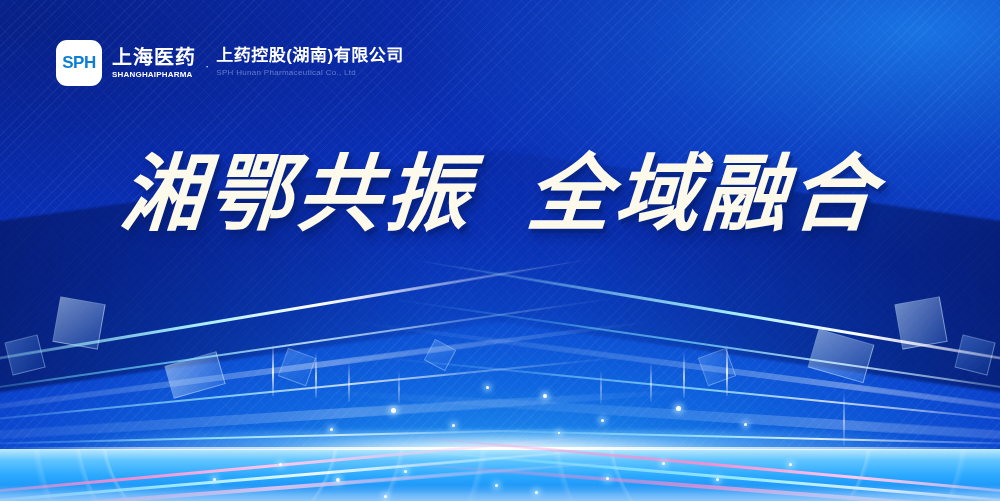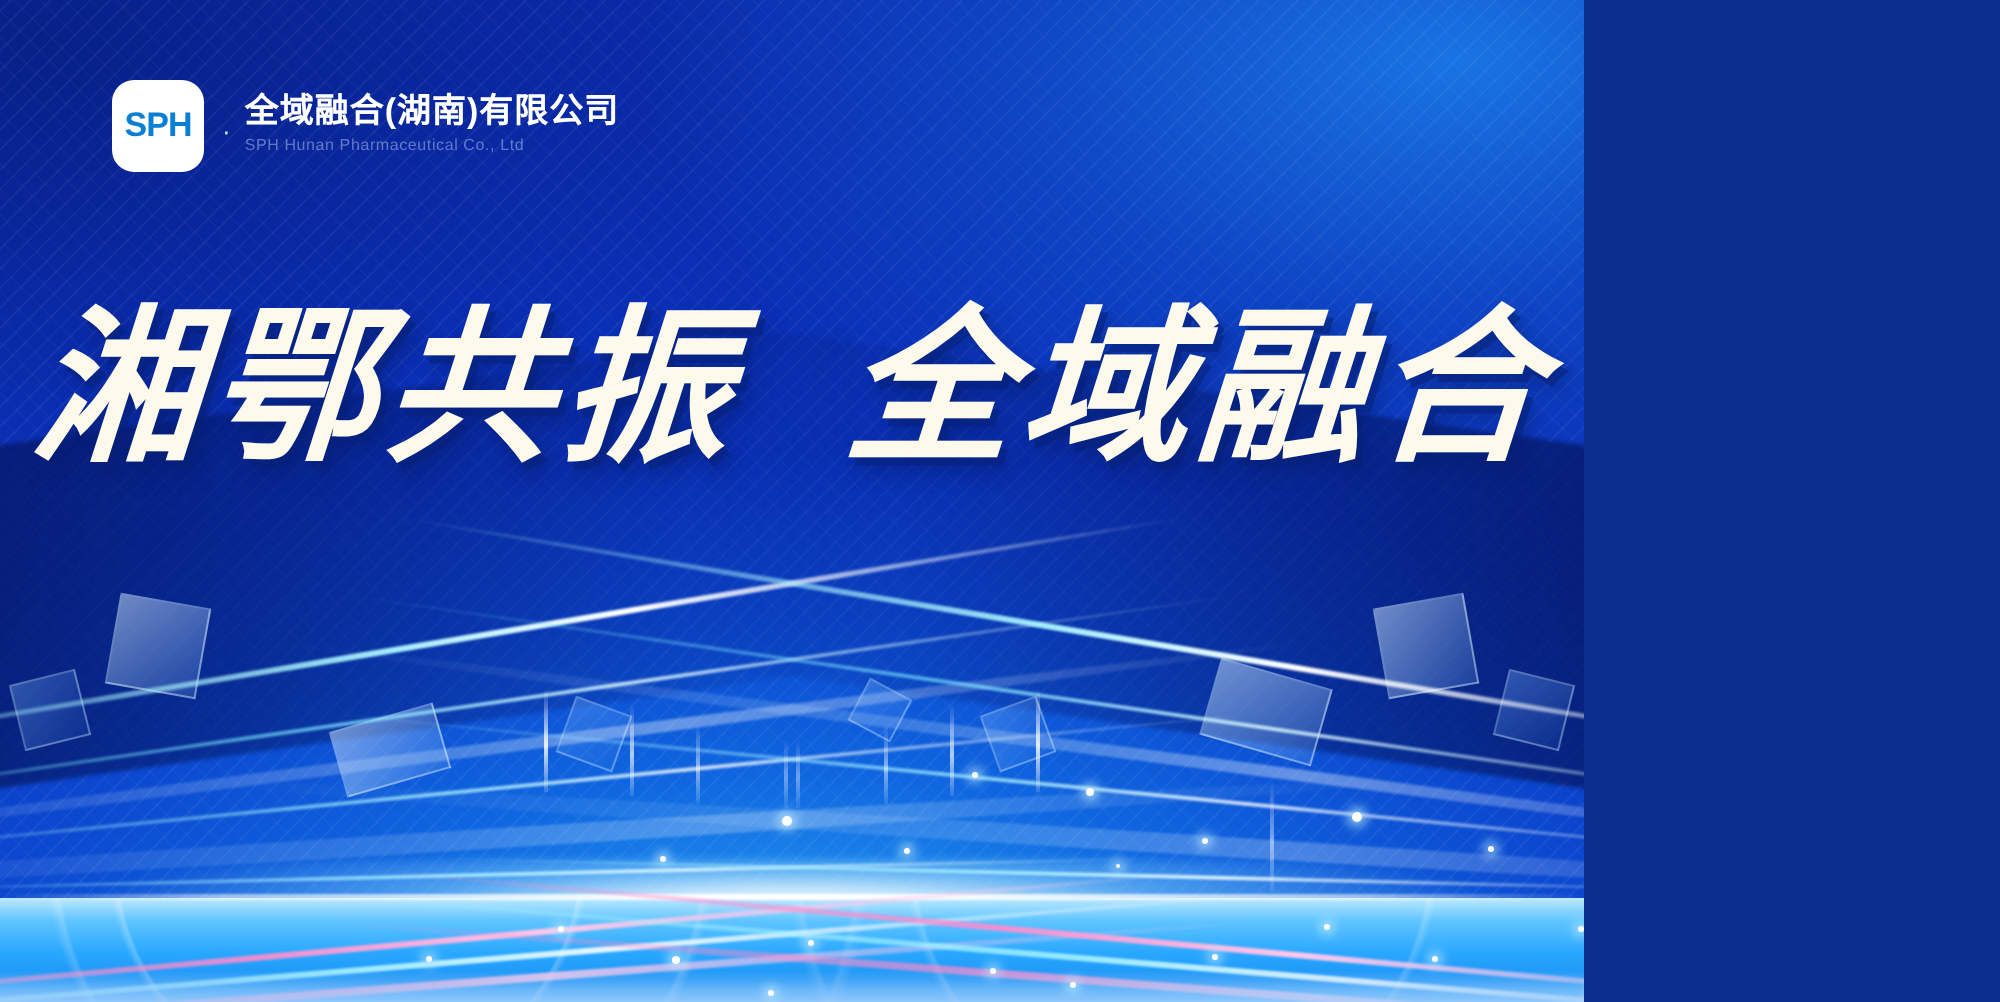--- a/index.html
+++ b/index.html
@@ -1,21 +1,21 @@
 <!DOCTYPE html>
 <html lang="zh-CN"><head>
 <meta charset="utf-8">
 <title>Banner</title>
 <style>
   html,body{margin:0;padding:0;background:#0b2f8f;}
   *{box-sizing:border-box;}
 
   .stage{
     position:relative;
-    width:792px;height:501px;
+    width:1000px;height:501px;
     overflow:hidden;
     font-family:"Liberation Sans","DejaVu Sans",sans-serif;
     background:#0a37b4;
   }
 
   
   .bg-base{
     position:absolute;inset:0;
     background:
       radial-gradient(120% 88% at 50% 100%, #39b9ff 0%, #1f8fee 11%, #0f66e0 26%, #0b47cf 44%, #0a33be 62%, #0a2bad 100%),
@@ -254,23 +254,27 @@
   <div class="dot" style="left:662px;top:462px;width:3px;height:3px;"></div>
   <div class="dot" style="left:716px;top:478px;width:3px;height:3px;"></div>
   <div class="dot" style="left:384px;top:495px;width:3px;height:3px;"></div>
   <div class="dot" style="left:789px;top:463px;width:3px;height:3px;"></div>
   <div class="dot" style="left:213px;top:478px;width:3px;height:3px;"></div>
 
   <div class="logo">
     <div class="logo-mark">
       <span>SPH</span>
     </div>
+    <div class="logo-cn-block">
+      <div class="logo-cn">上海医药</div>
+      <div class="logo-en">SHANGHAIPHARMA</div>
+    </div>
     <div class="logo-sep">·</div>
     <div class="logo-co-block">
-      <div class="logo-co-cn">全域融合(湖南)有限公司</div>
+      <div class="logo-co-cn">上药控股(湖南)有限公司</div>
       <div class="logo-co-en">SPH Hunan Pharmaceutical Co., Ltd</div>
     </div>
   </div>
 
   <div class="headline">
     <span>湘鄂共振</span>
     <span class="gap"></span>
     <span>全域融合</span>
   </div>
 

